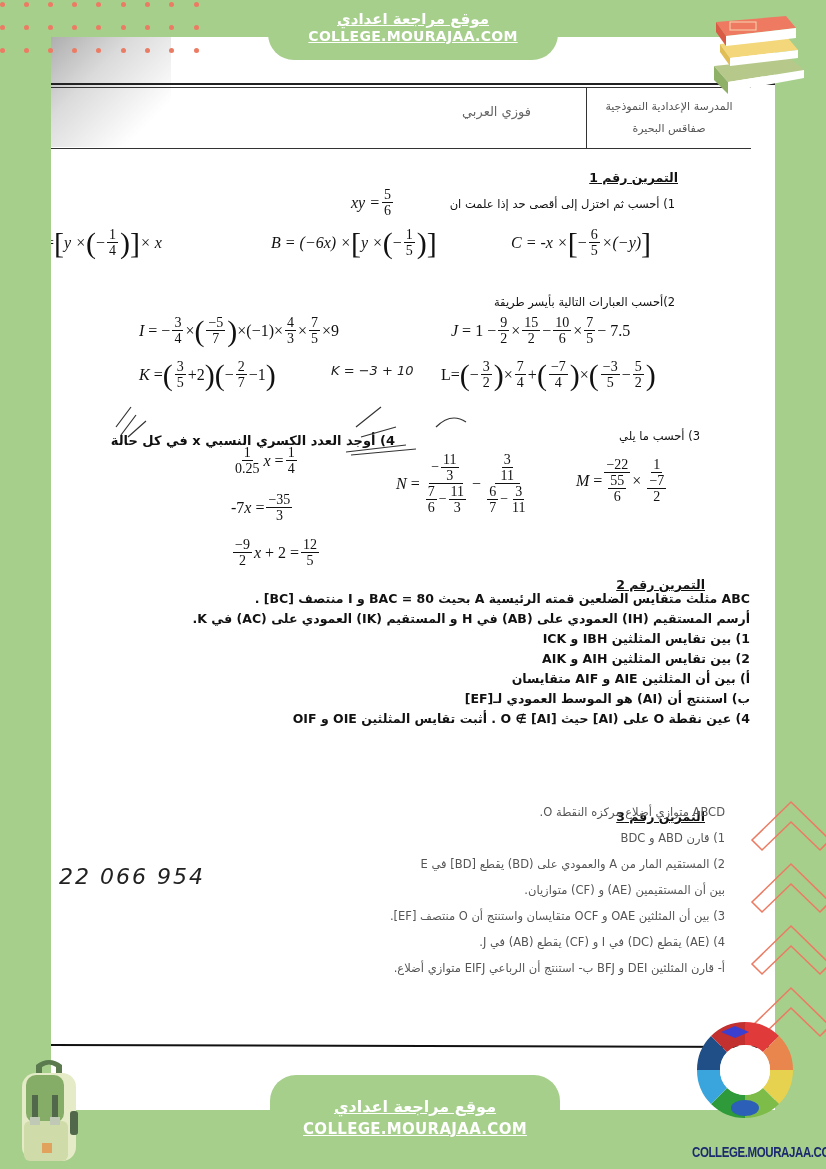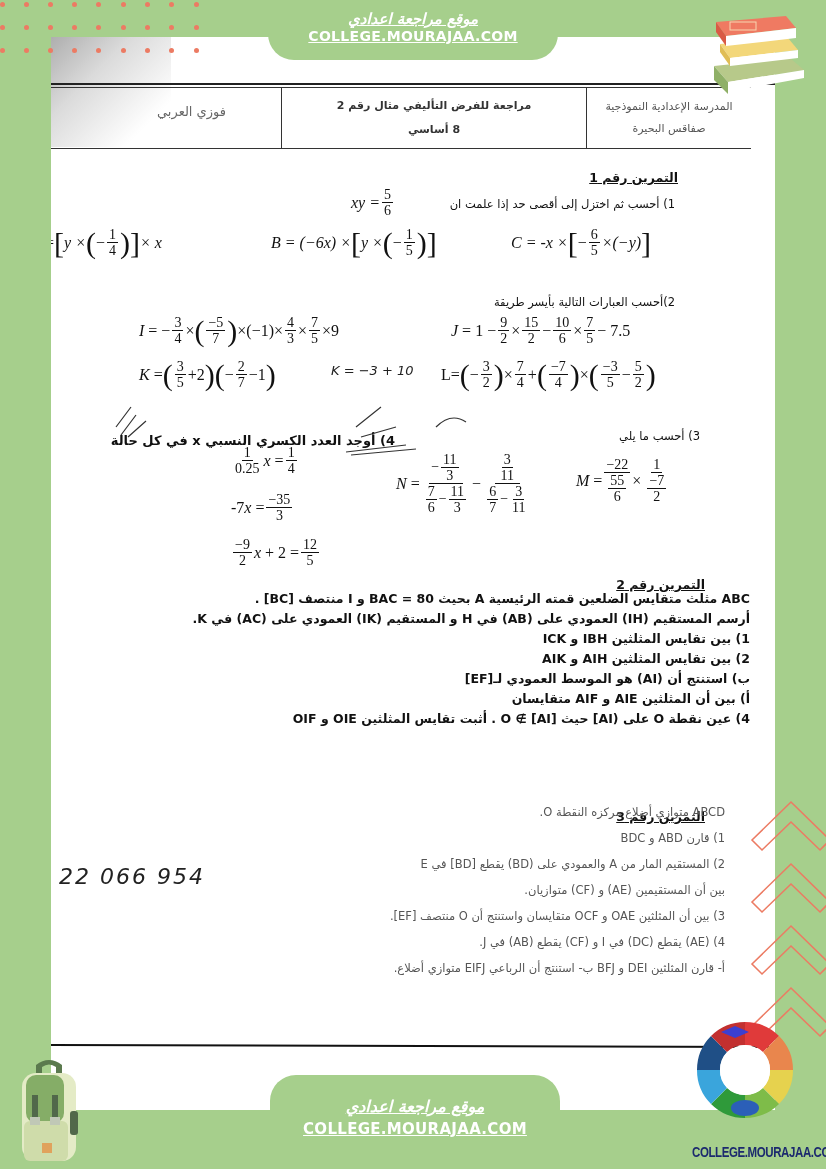--- a/index.html
+++ b/index.html
@@ -20,21 +20,21 @@
     position: absolute; left: 0; top: 0; width: 120px; height: 110px;
     background: linear-gradient(135deg, #6c6c6c 0%, #bdbdbd 35%, rgba(255,255,255,0) 80%);
     opacity: .55;
   }
   
   .top-badge {
     position: absolute; left: 268px; top: 0; width: 290px; height: 60px;
     background: #a6cf8c; border-radius: 0 0 26px 26px;
     text-align: center; color: #fff; z-index: 5;
   }
-  .badge-ar { font-family: "DejaVu Sans", sans-serif; font-size: 15px; font-weight: bold; text-decoration: underline; padding-top: 10px; direction: rtl; font-style: italic; }
+  .badge-ar { font-family: "DejaVu Sans", sans-serif; font-size: 15px; font-weight: bold; text-decoration: underline; padding-top: 10px; direction: rtl; }
   .badge-en { font-family: "DejaVu Sans", sans-serif; font-size: 14px; font-weight: bold; text-decoration: underline; letter-spacing: .3px; }
   .bottom-badge {
     position: absolute; left: 270px; top: 1075px; width: 290px; height: 94px;
     background: #a6cf8c; border-radius: 26px 26px 0 0;
     text-align: center; color: #fff; z-index: 5;
   }
   .bottom-badge .badge-ar { padding-top: 22px; font-size: 16px; }
   .bottom-badge .badge-en { font-size: 15px; margin-top: 4px; }
   
   .dots { position: absolute; left: 0; top: 0; z-index: 4; }
@@ -130,24 +130,20 @@
 
 <div class="page">
   <div class="scan-shadow"></div>
   <div class="hdr-line-top"></div>
 
   <div class="hdr-table">
     <div class="hdr-cell hdr-school">
       <div>المدرسة الإعدادية النموذجية</div>
       <div>صفاقس البحيرة</div>
     </div>
-    <div class="hdr-cell hdr-title">
-      <div>مراجعة للفرض التأليفي مثال رقم 2</div>
-      <div>8 أساسي</div>
-    </div>
     <div class="hdr-cell hdr-teacher">فوزي العربي</div>
   </div>
 
   <div class="ex-title" style="right:97px;top:133px">التمرين رقم 1</div>
   <div class="line rtl" style="right:100px;top:160px">1) أحسب ثم اختزل إلى أقصى حد إذا علمت ان</div>
   <div class="math" style="left:300px;top:150px">
     <span class="it">xy =</span>
     <span class="frac">
         <span class="n">5</span>
         <span class="d">6</span>
@@ -324,22 +320,22 @@
           </span></span>
       </span>
   </div>
 
   <div class="ex-title" style="right:70px;top:540px">التمرين رقم 2</div>
   <div class="ex2" style="top:552px">
     <div>ABC مثلث متقايس الضلعين قمته الرئيسية A بحيث BAC = 80 و I منتصف [BC] .</div>
     <div>أرسم المستقيم (IH) العمودي على (AB) في H و المستقيم (IK) العمودي على (AC) في K.</div>
     <div>1) بين تقايس المثلثين IBH و ICK</div>
     <div>2) بين تقايس المثلثين AIH و AIK</div>
+    <div>أ) بين أن المثلثين AIE و AIF متقايسان</div>
     <div>ب) استنتج أن (AI) هو الموسط العمودي لـ[EF]</div>
-    <div>أ) بين أن المثلثين AIE و AIF متقايسان</div>
     <div>4) عين نقطة O على (AI] حيث O ∉ [AI] . أثبت تقايس المثلثين OIE و OIF</div>
   </div>
 
   <div class="ex-title" style="right:70px;top:772px">التمرين رقم 3</div>
   <div class="ex3" style="top:762px">
     <div>ABCD متوازي أضلاع مركزه النقطة O.</div>
     <div>1) قارن ABD و BDC</div>
     <div>2) المستقيم المار من A والعمودي على (BD) يقطع [BD] في E</div>
     <div>بين أن المستقيمين (AE) و (CF) متوازيان.</div>
     <div>3) بين أن المثلثين OAE و OCF متقايسان واستنتج أن O منتصف [EF].</div>

